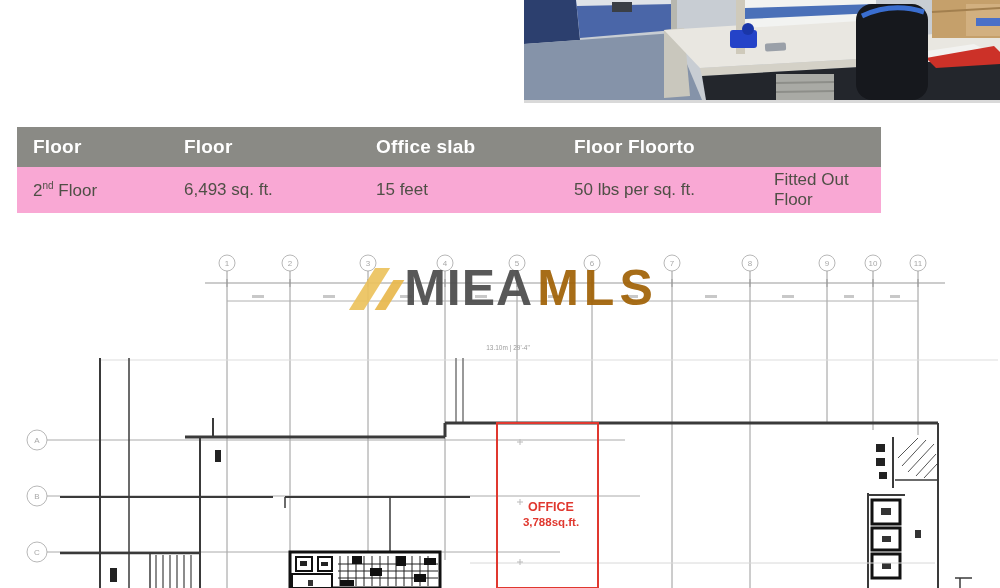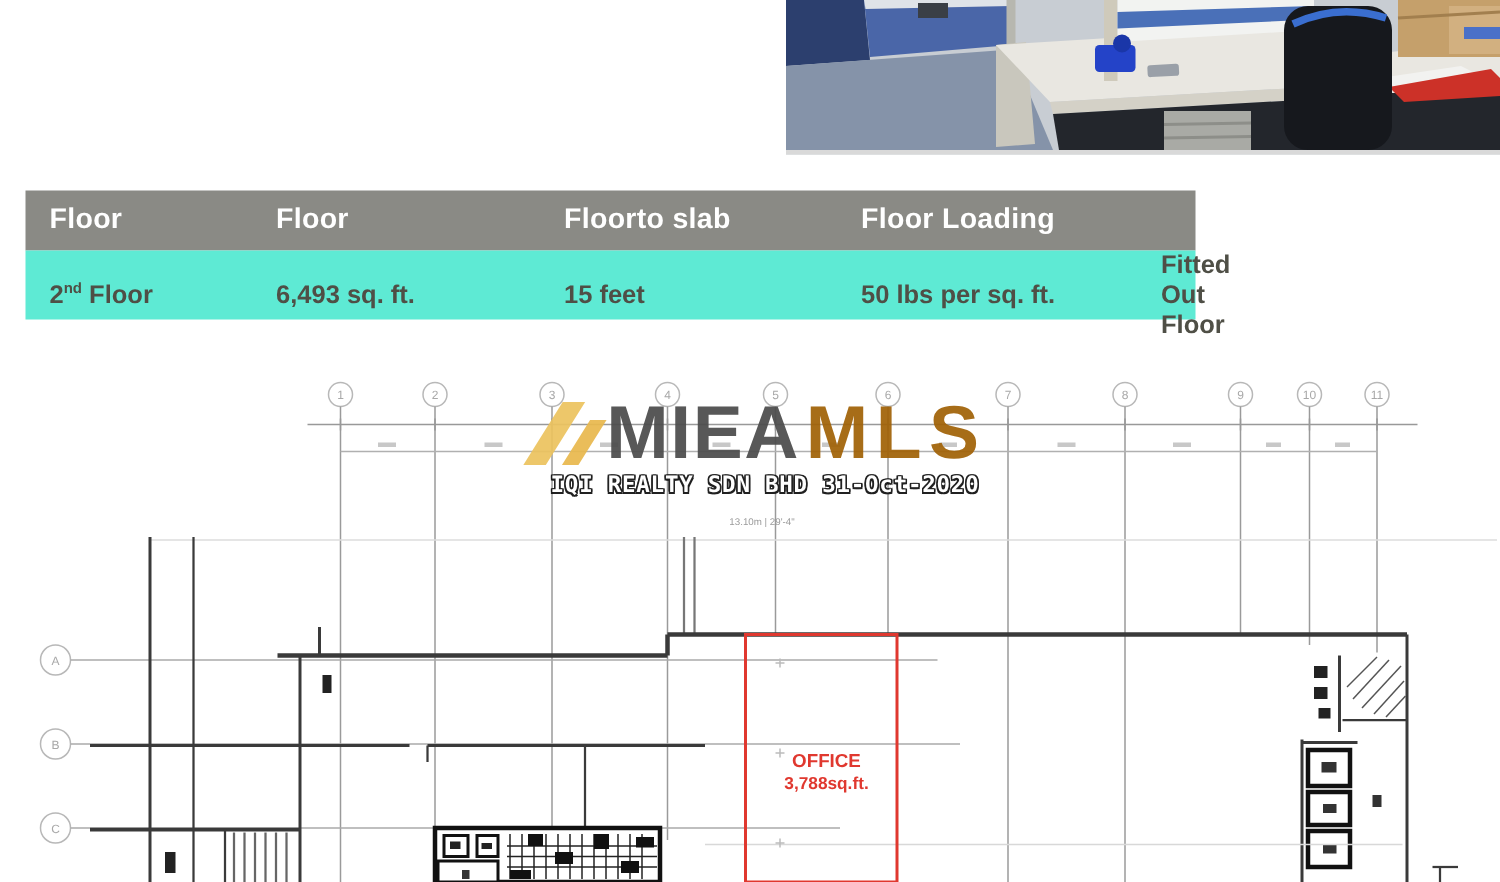--- a/index.html
+++ b/index.html
@@ -4,25 +4,25 @@
 <style>
   html,body{margin:0;padding:0;background:#fff;}
   .page{position:relative;width:1000px;height:588px;background:#ffffff;overflow:hidden;
         font-family:"Liberation Sans",sans-serif;}
 
   
   .photo{position:absolute;left:524px;top:0;width:476px;height:100px;overflow:hidden;
          border-bottom:3px solid #d9d9d9;background:#c8cdd3;}
 
   
-  .spec-table{position:absolute;left:17px;top:127px;width:780px;}
+  .spec-table{position:absolute;left:17px;top:127px;width:864px;}
   .spec-header,.spec-row{display:grid;grid-template-columns:151px 192px 198px 200px auto;align-items:center;}
   .spec-header{background:#8a8a85;height:40px;}
   .spec-header .cell{color:#ffffff;font-weight:bold;font-size:19px;padding-left:16px;letter-spacing:0.2px;}
-  .spec-row{background:#5eead4;height:46px;font-weight:bold;}
+  .spec-row{background:#f9a8d4;height:46px;}
   .spec-row .cell{color:#4f4f46;font-size:17px;padding-left:16px;}
   .ord{font-size:10px;vertical-align:super;}
 
   
   .plan{position:absolute;left:0;top:230px;width:1000px;height:358px;}
   .plan svg{display:block;}
 
   
   .watermark{position:absolute;left:340px;top:28px;width:340px;text-align:center;opacity:0.93;pointer-events:none;}
   .wm-row{display:flex;align-items:flex-end;justify-content:center;height:52px;}
@@ -80,22 +80,22 @@
 
       <rect x="332" y="4" width="72" height="96" rx="16" fill="#16181d"></rect>
       <path d="M338,16 Q368,2 400,12" stroke="#3a6ed0" stroke-width="5" fill="none"></path>
     </svg>
   </div>
 
   <div class="spec-table">
     <div class="spec-header">
       <div class="cell">Floor</div>
       <div class="cell">Floor</div>
-      <div class="cell">Floorto slab</div>
-      <div class="cell">Floor Loading</div>
+      <div class="cell">Office slab</div>
+      <div class="cell">Floor Floorto</div>
     </div>
     <div class="spec-row">
       <div class="cell"><span>2</span><span class="ord">nd</span><span> Floor</span></div>
       <div class="cell">6,493 sq. ft.</div>
       <div class="cell">15 feet</div>
       <div class="cell">50 lbs per sq. ft.</div>
       <div class="cell">Fitted Out Floor</div>
     </div>
   </div>
 
@@ -303,17 +303,16 @@
       </g>
     </svg>
 
     <div class="watermark">
       <div class="wm-row">
         <span class="wm-slash"></span>
         <span class="wm-slash small"></span>
         <span class="wm-bold">MIEA</span>
         <span class="wm-light">MLS</span>
       </div>
-      <div class="wm-sub">IQI REALTY SDN BHD 31-Oct-2020</div>
     </div>
   </div>
 
 </div>
 
 </body></html>

